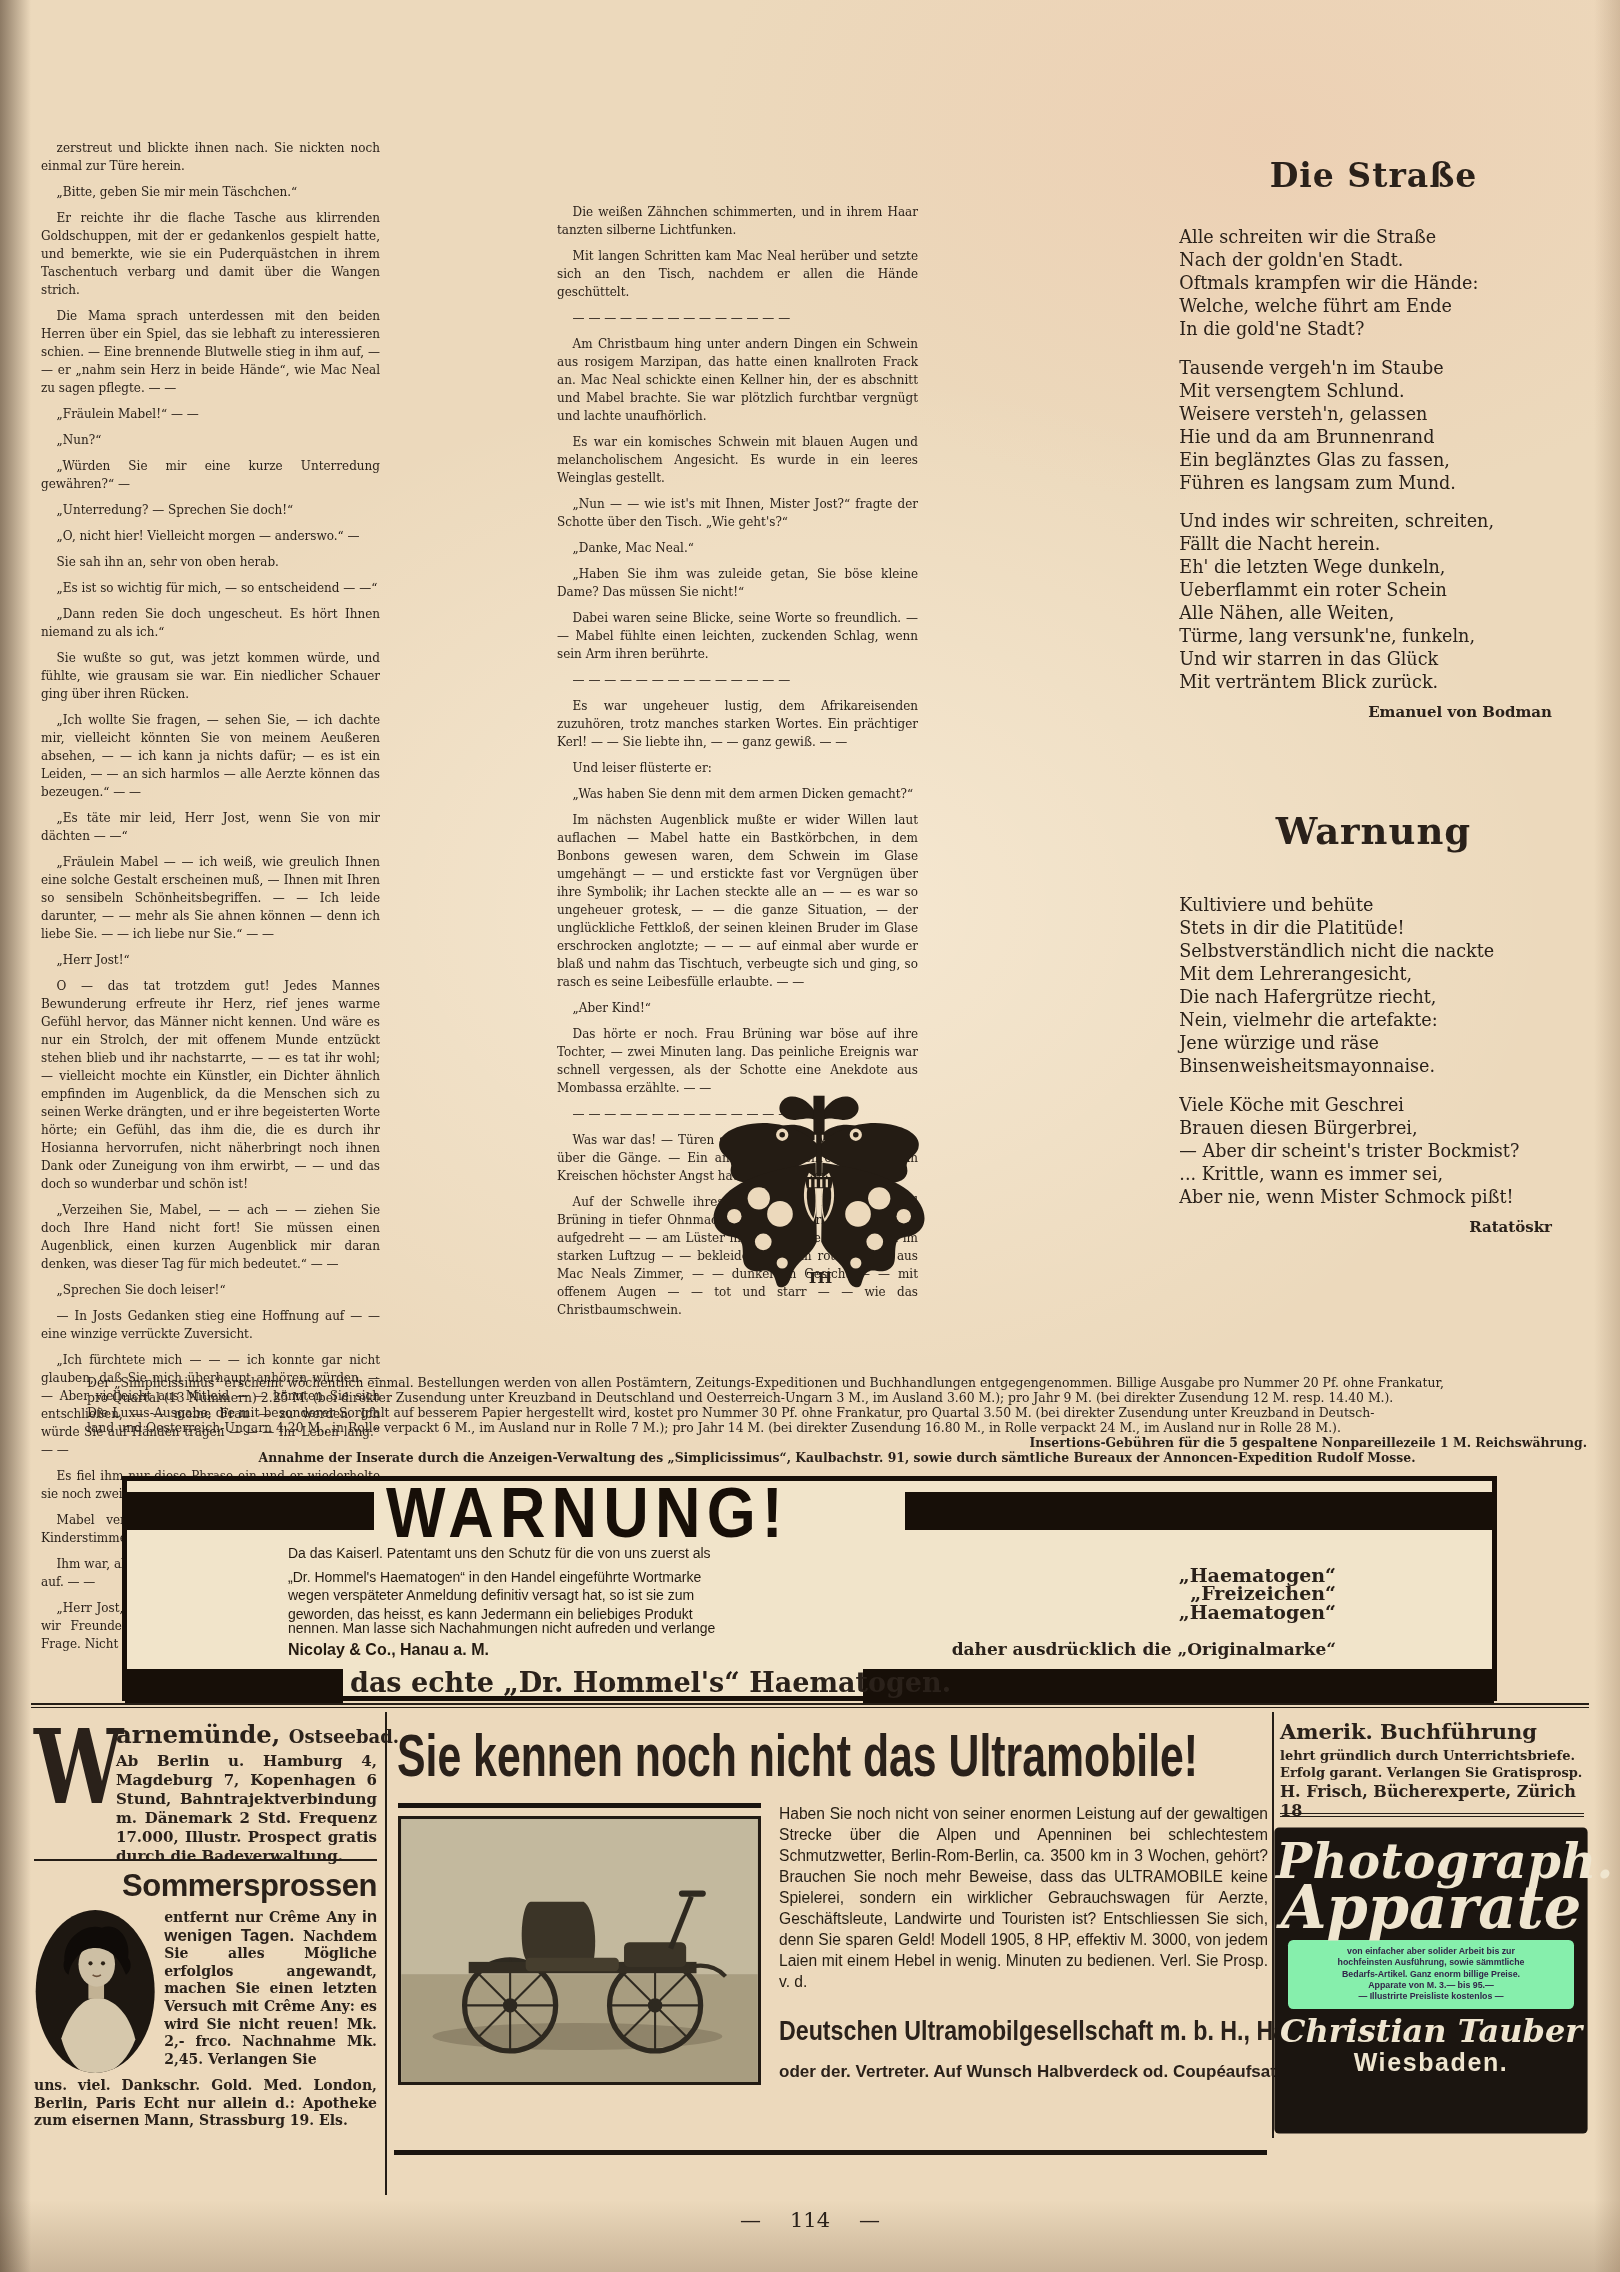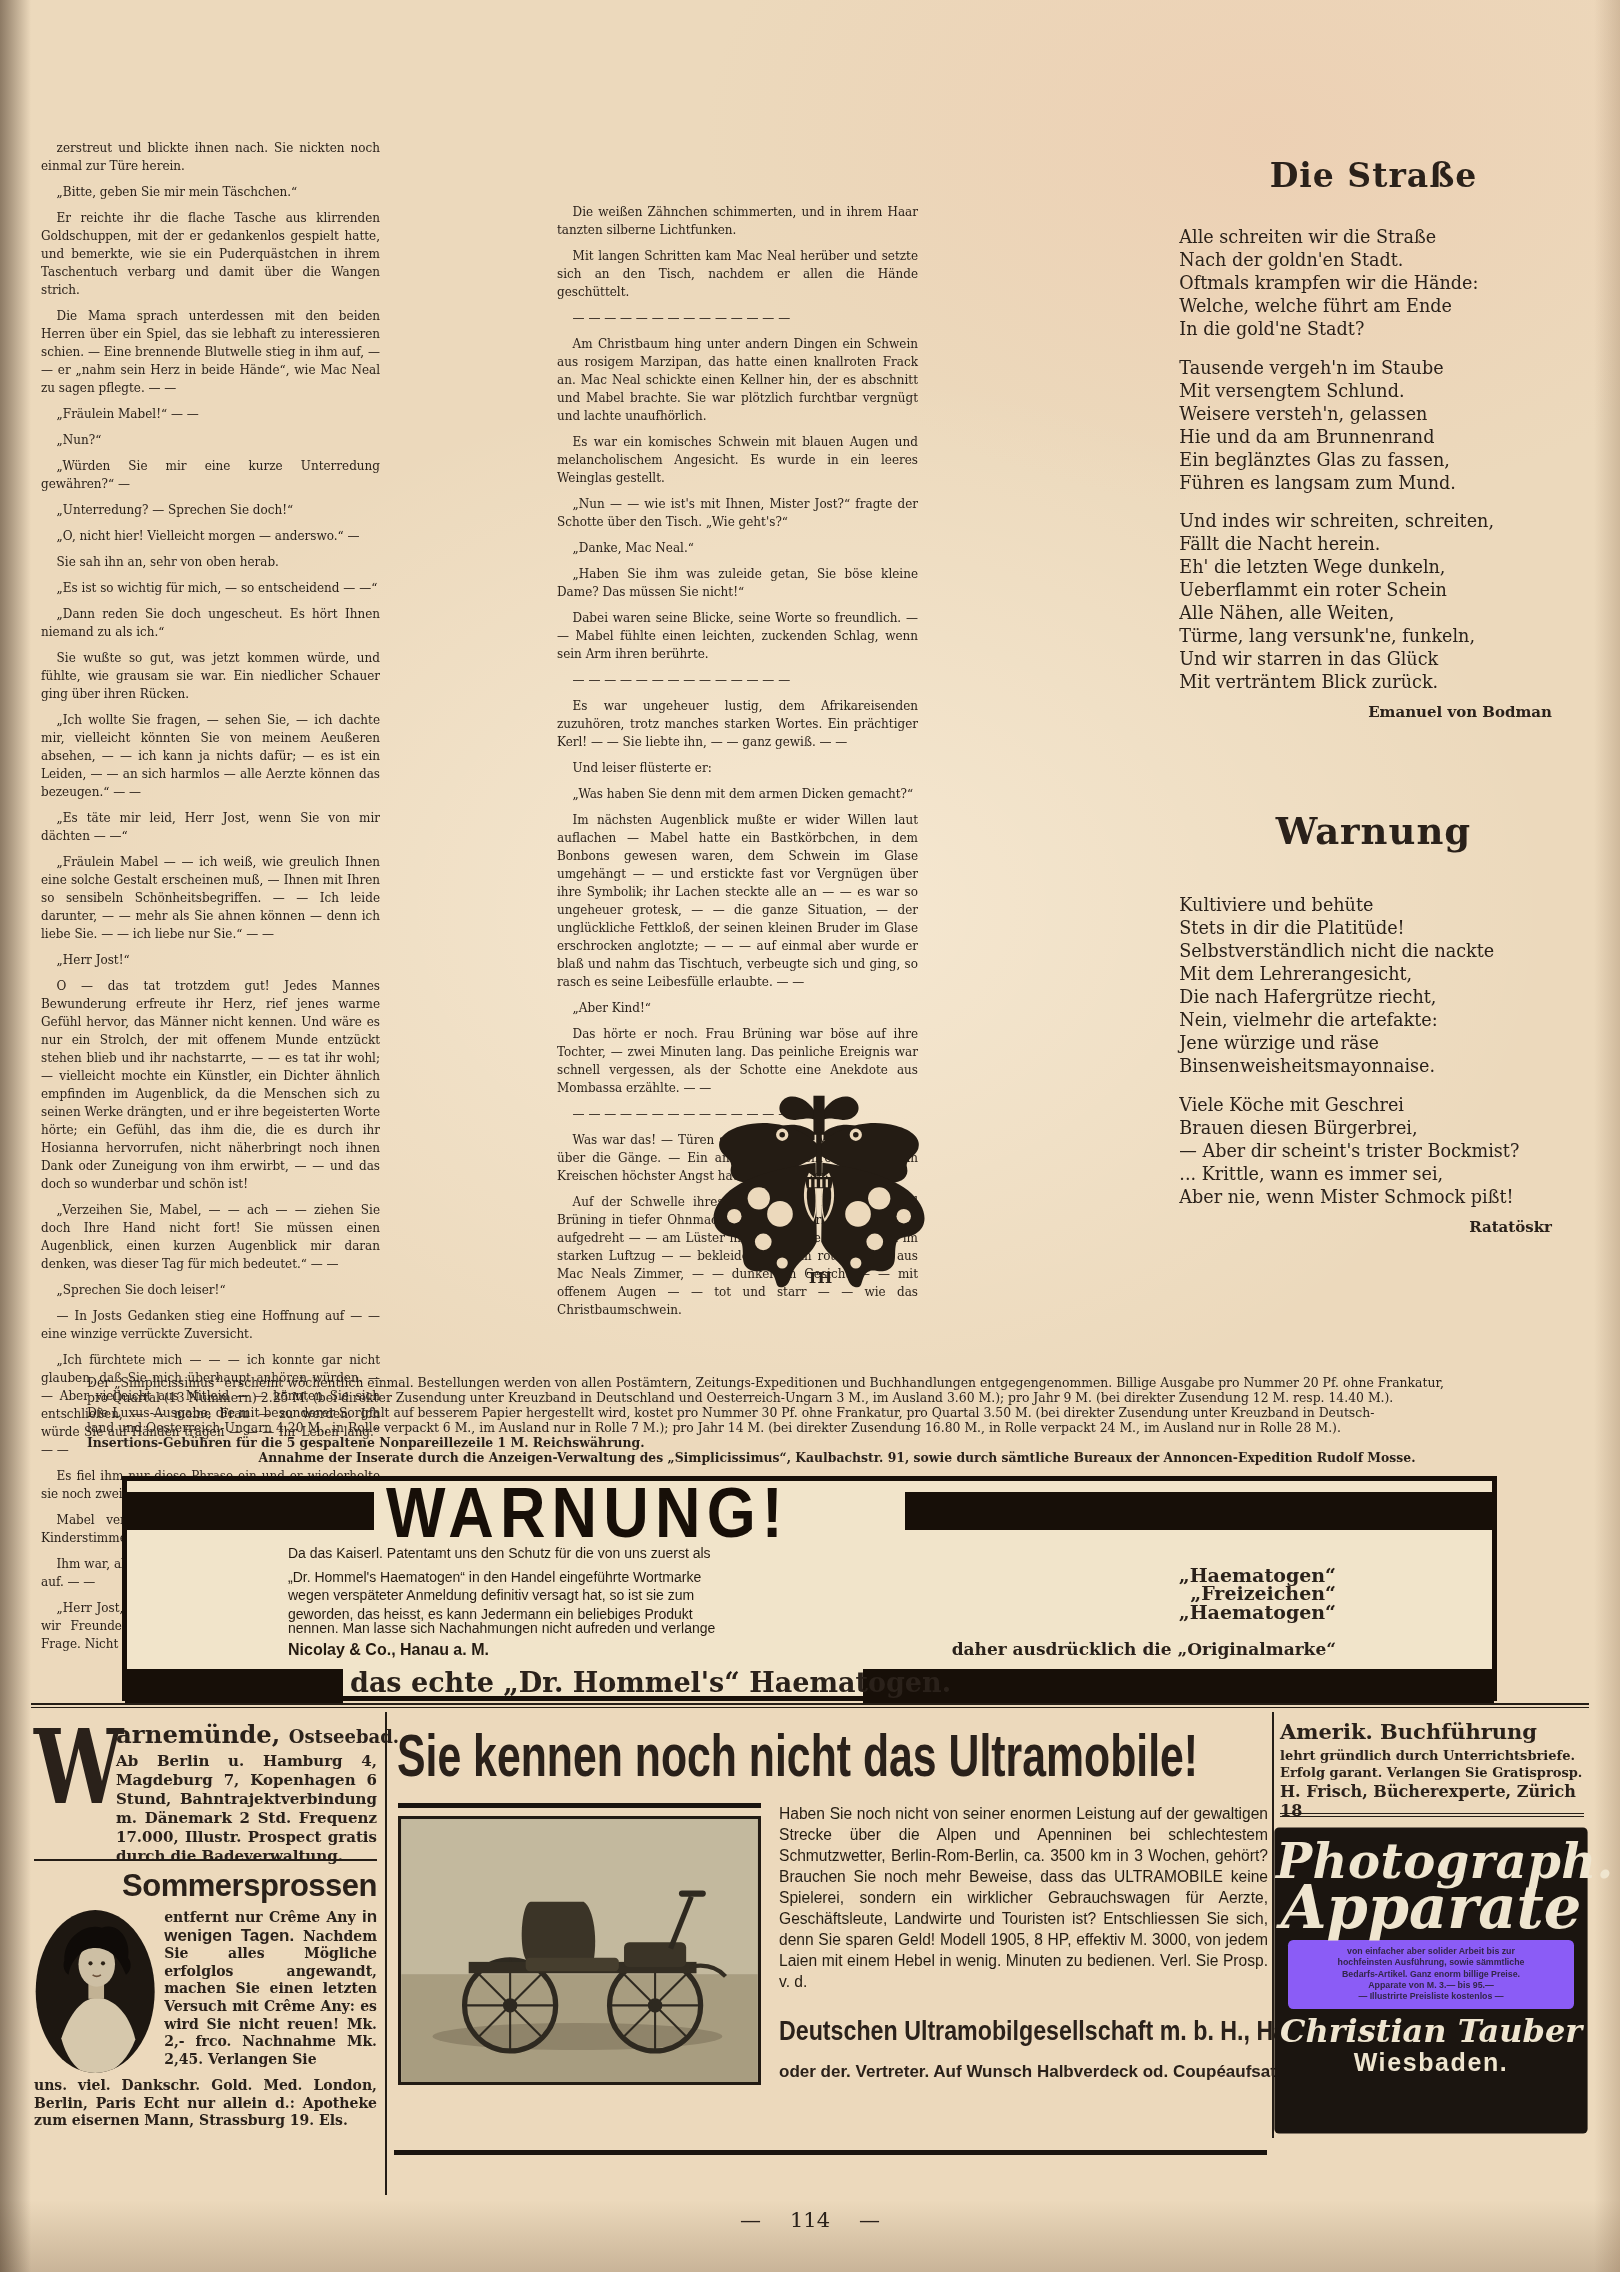--- a/index.html
+++ b/index.html
@@ -25,21 +25,21 @@
   #warnpoem .poem-title{font-size:37px;margin-bottom:41px;}
   .pl{margin:0;font-size:17.6px;line-height:23px;padding-left:9.3px;}
   .pl.gap{height:15.6px;}
   .poem-sig{text-align:right;font-size:15px;font-weight:bold;margin-top:9.3px;padding-right:25px;}
   
   #vignette{position:absolute;left:674px;top:1079px;width:290px;text-align:center;}
   #monogram{font-size:15.6px;font-weight:bold;letter-spacing:-1px;line-height:13.5px;margin-top:-31px;}
   
   #fineprint{position:absolute;left:87px;top:1375px;width:1500px;}
   .fp{margin:0;font-size:12.4px;line-height:15px;text-align:justify;font-family:"DejaVu Serif",serif;}
-  .fp:nth-child(5){text-align:left;font-weight:bold;}
+  .fp:nth-child(5){text-align:right;font-weight:bold;}
   .fp:nth-child(6){text-align:center;font-weight:bold;}
   
   #warnad{position:absolute;left:122px;top:1476px;width:1375px;height:225px;box-sizing:border-box;
     border:5.2px solid #170f08;background:#f1e4ca;}
   .wtop{position:relative;height:61px;}
   .wbar{position:absolute;top:11.4px;height:38px;background:#170f08;}
   .wbar.l{left:-2.1px;width:249px;}
   .wbar.r{left:778px;right:-2.1px;}
   .wtitle{position:absolute;left:259px;top:-9.3px;font-family:"Liberation Sans",sans-serif;
     font-weight:900;font-size:63px;letter-spacing:6.2px;transform:scaleY(1.12);transform-origin:top left;color:#170f08;white-space:nowrap;}
@@ -92,21 +92,21 @@
   #amerik{position:absolute;left:1280px;top:1719px;width:304px;}
   .amtitle{font-size:21px;font-weight:bold;margin:0 0 3.1px 0;}
   .amline{font-size:13px;line-height:17px;margin:0;font-weight:bold;}
   .amname{font-size:16px;font-weight:bold;margin-top:1px;}
   #amrule{position:absolute;left:1280px;top:1813px;width:304px;height:4.1px;border-top:1.6px solid #241d16;border-bottom:1px solid #241d16;box-sizing:border-box;}
   
   #photoad{position:absolute;left:1276px;top:1829px;width:310px;height:303px;background:#1b1510;border-radius:3px;
     color:#efe5cf;text-align:center;box-shadow:0 0 0 1.6px #1b1510;}
   .pw1{font-style:italic;font-weight:bold;font-size:48px;line-height:51px;margin-top:7.3px;letter-spacing:0.5px;}
   .pw2{font-style:italic;font-weight:bold;font-size:59px;line-height:48px;margin-top:-3.1px;}
-  .ppanel{margin:7.3px 12.4px 5.2px 12.4px;background:#8b5cf6;border-radius:5.2px;padding:6.2px 4.1px;color:#33264a;
+  .ppanel{margin:7.3px 12.4px 5.2px 12.4px;background:#86efac;border-radius:5.2px;padding:6.2px 4.1px;color:#33264a;
     font-family:"Liberation Sans",sans-serif;font-size:8.8px;font-weight:bold;line-height:11.4px;}
   .ppanel p{margin:0;}
   .pname{font-style:italic;font-weight:bold;font-size:32px;line-height:34px;}
   .pplace{font-family:"Liberation Sans",sans-serif;font-weight:bold;font-size:25px;letter-spacing:1.6px;line-height:29px;}
   
   #pnum{position:absolute;left:0;top:2208px;width:1620px;text-align:center;font-size:21px;}
   #pnum span{margin:0 14.5px;}
   svg{display:block;}
 </style>
 </head>

